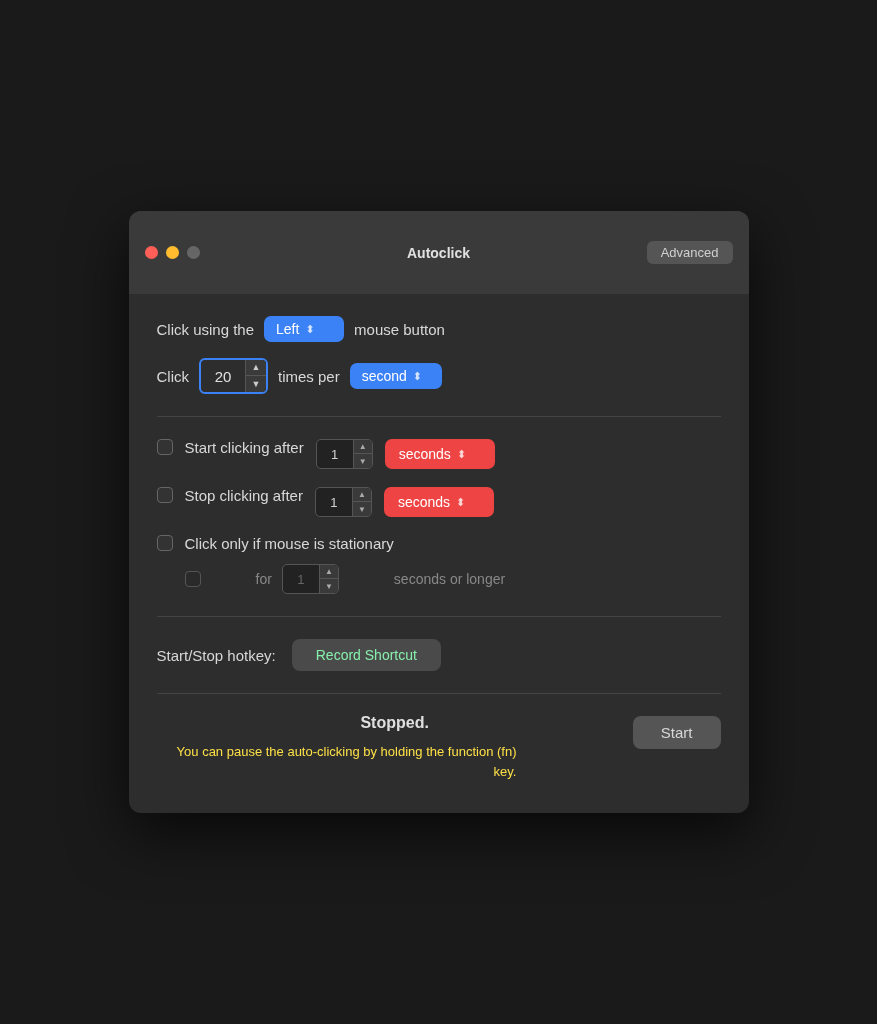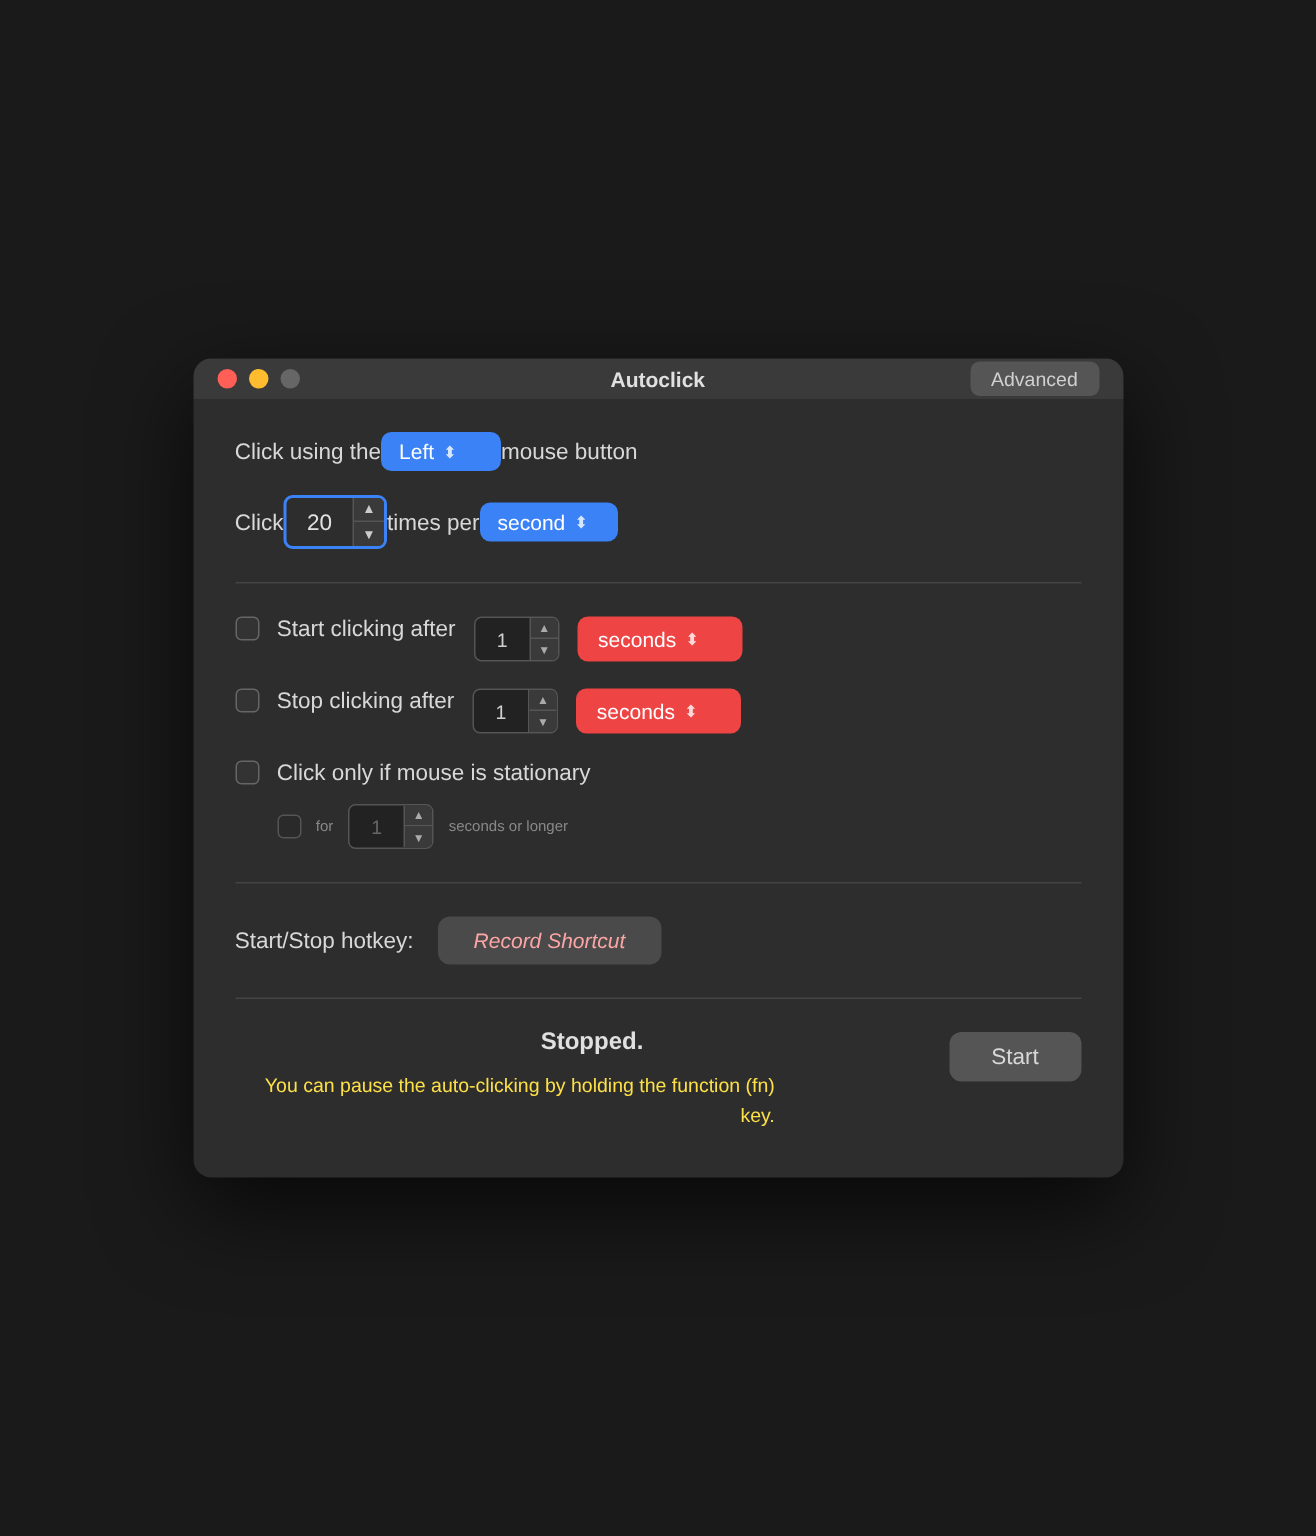--- a/index.html
+++ b/index.html
@@ -20,21 +20,21 @@
       width: 620px;
       box-shadow: 0 20px 60px rgba(0,0,0,0.7);
       overflow: hidden;
     }
 
     
     .titlebar {
       background: #3a3a3a;
       display: flex;
       align-items: center;
-      padding: 2px 16px;
+      padding: 30px 16px;
       position: relative;
     }
 
     .traffic-lights {
       display: flex;
       gap: 8px;
       align-items: center;
     }
 
     .traffic-light {
@@ -74,20 +74,21 @@
 
     
     .section1 {
       padding-bottom: 22px;
       border-bottom: 1px solid #444;
     }
 
     .row {
       display: flex;
       align-items: center;
+      gap: 10px;
       margin-bottom: 16px;
     }
 
     .row:last-child {
       margin-bottom: 0;
     }
 
     .label-text {
       color: #d8d8d8;
       font-size: 15px;
@@ -251,42 +252,42 @@
     .stationary-sub-row {
       display: flex;
       align-items: center;
       gap: 10px;
       margin-top: 12px;
       padding-left: 28px;
     }
 
     .muted-text {
       color: #888;
-      font-size: 10px;
+      font-size: 14px;
+      margin-left: 45px;
     }
 
     
     .section3 {
       padding: 22px 0;
       border-bottom: 1px solid #444;
       display: flex;
       align-items: center;
       gap: 16px;
     }
 
     .record-btn {
       background: #4a4a4a;
       border: none;
       border-radius: 8px;
-      color: #fca5a5;
+      color: #86efac;
       font-size: 14px;
       font-weight: 500;
       padding: 8px 24px;
       cursor: pointer;
-      font-style: italic;
     }
 
     
     .section4 {
       padding: 20px 0 10px 0;
       display: flex;
       align-items: flex-start;
       justify-content: space-between;
     }
 

